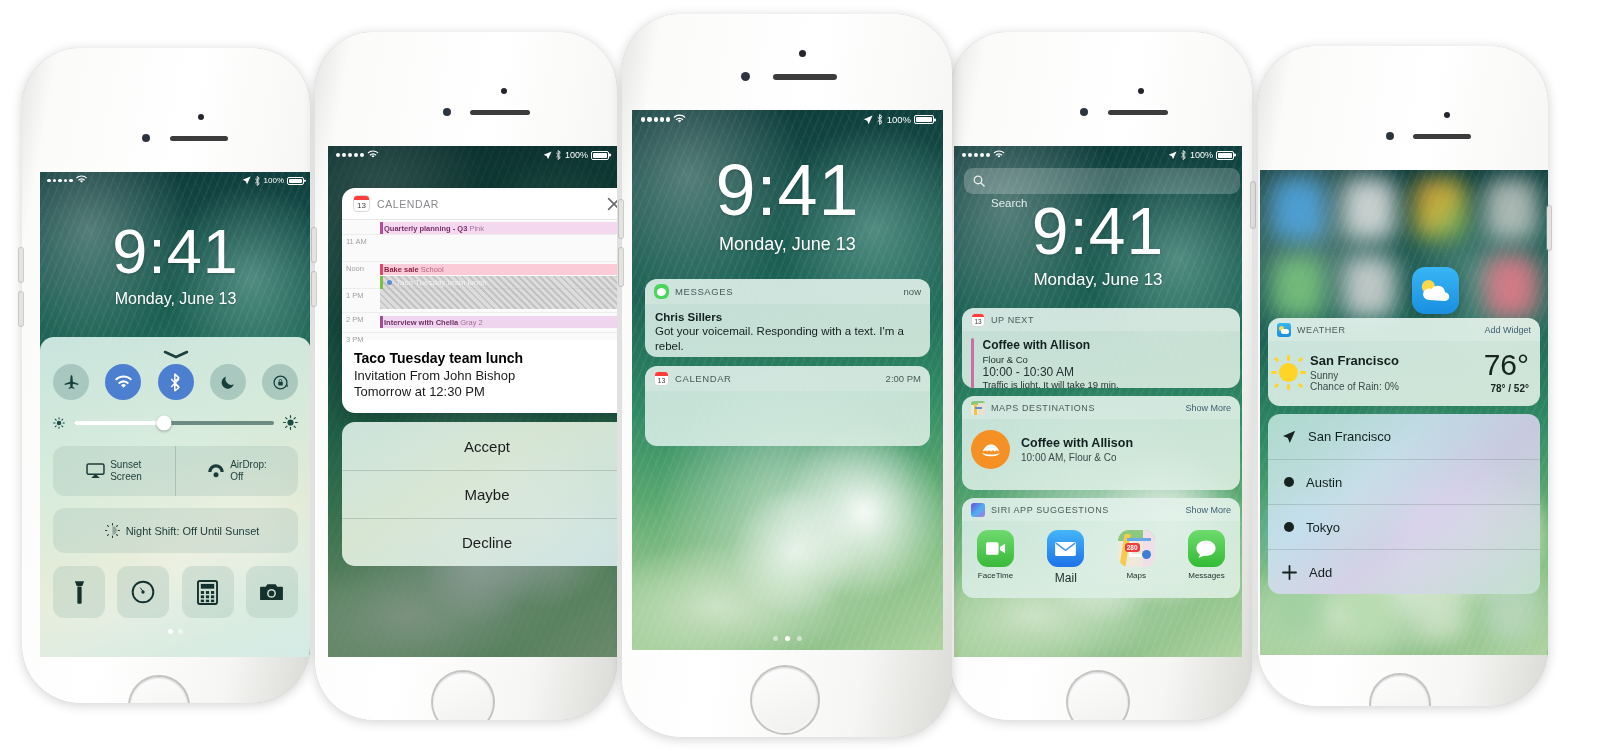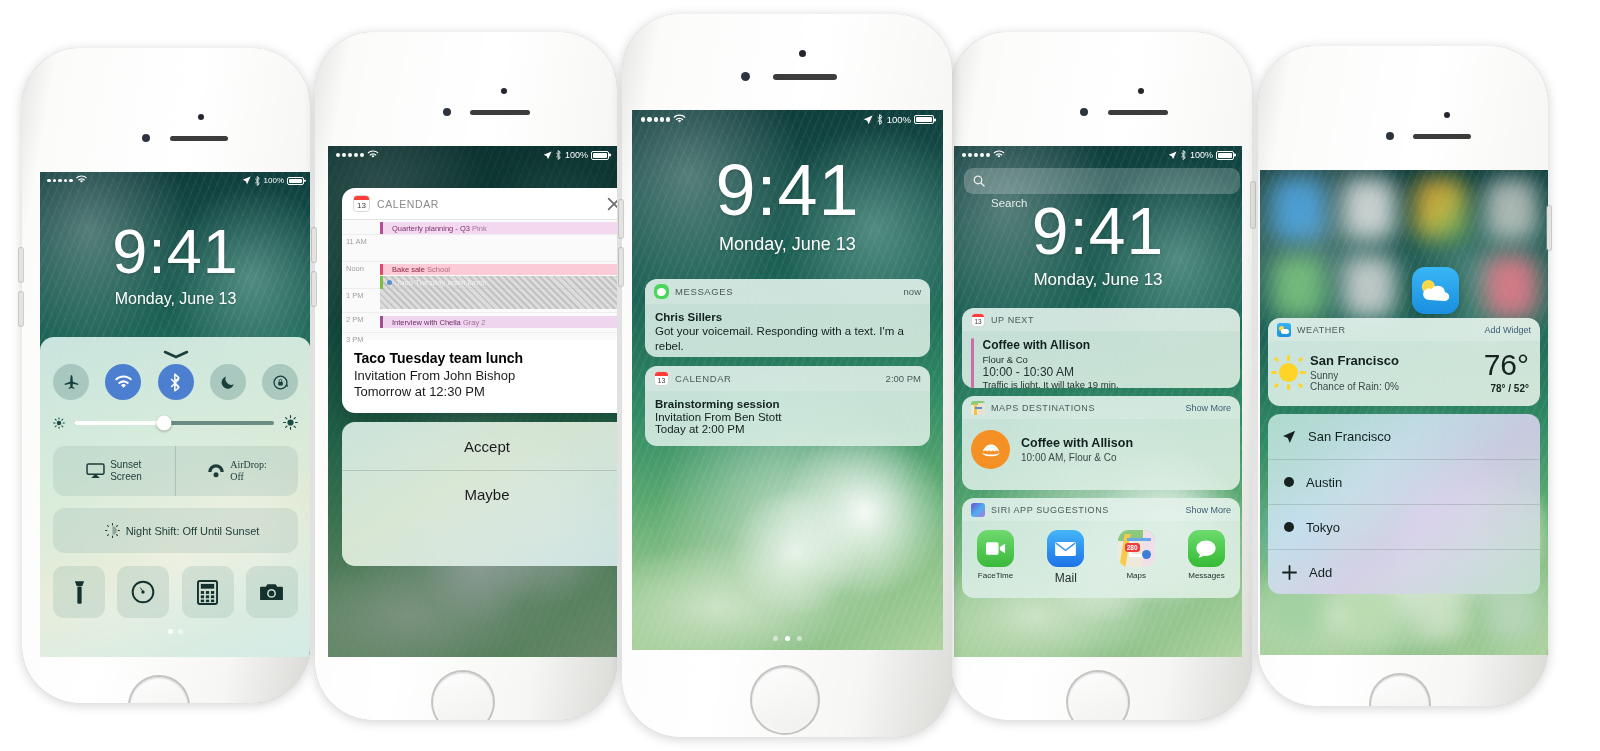--- a/index.html
+++ b/index.html
@@ -111,21 +111,21 @@
   .calicon .top{ background:#fc3d39; width:100%; }
   .calicon .num{ flex:1; display:flex; align-items:center; justify-content:center;
                  color:#3c3c3c; font-weight:500; }
   .cal-srcname{ color:#8a8a8e; letter-spacing:.6px; }
   .cal-grid{ position:relative; background:#fafafa; }
   .cal-hour{ position:absolute; left:0; right:0; border-top:1px solid #ededed; }
   .cal-hour span{ position:absolute; left:4px; top:2px; color:#a0a0a4; }
   .cal-ev{ position:absolute; overflow:hidden; white-space:nowrap; display:flex;
            align-items:center; padding-left:4px; }
   .cal-ev .bar{ position:absolute; left:0; top:0; bottom:0; width:2.5px; }
-  .cal-ev b{ font-weight:400;padding-left:8px; }
+  .cal-ev b{ font-weight:700; }
   .cal-ev em{ font-style:normal; opacity:.62; }
   .cal-hatch{ position:absolute; background:
      repeating-linear-gradient(45deg, rgba(150,150,150,.55) 0 2px, rgba(190,190,190,.5) 2px 5px); }
   .cal-body{ background:#fff; }
   .cal-body .t{ font-weight:700; color:#000; }
   .cal-body .s{ color:#1c1c1e; }
   .actions{ position:absolute; border-radius:13px; overflow:hidden; z-index:7;
             background: linear-gradient(150deg, rgba(218,238,231,.93), rgba(228,240,222,.92) 40%, rgba(214,234,236,.93)); }
   .act{ display:flex; align-items:center; justify-content:center; color:#1c1c1e; }
   .act + .act{ border-top:1px solid rgba(120,140,135,.35); }
@@ -314,21 +314,21 @@
               <div style="line-height:1.25; font-size:10px;">
                 <div>Sunset</div>
                 <div>Screen</div>
               </div>
             </div>
             <div class="cc-pair">
               <svg width="18" height="16" viewBox="0 0 18 16">
                   <path d="M9 1.2a7.8 7.8 0 0 0-7.8 7.8h3.3A4.5 4.5 0 0 1 9 4.5a4.5 4.5 0 0 1 4.5 4.5h3.3A7.8 7.8 0 0 0 9 1.2z" fill="currentColor"></path>
                   <circle cx="9" cy="11.8" r="2.5" fill="currentColor"></circle>
                 </svg>
-              <div style="line-height:1.25; font-size:10px;font-family:Liberation Serif, serif;">
+              <div style="line-height:1.25; font-size:10px;">
                 <div>AirDrop:</div>
                 <div>Off</div>
               </div>
             </div>
           </div>
 
           <div class="cc-wide" style="margin-top:12px; height:45px;padding-left:13px;">
             <svg width="15" height="15" viewBox="0 0 16 16">
                 <path d="M8 3.4A4.6 4.6 0 0 0 8 12.6 4.6 4.6 0 0 1 8 3.4z" fill="#1d3c39"></path>
                 <path d="M8 3.4a4.6 4.6 0 0 1 0 9.2" fill="#1d3c39" opacity=".35"></path>
@@ -494,20 +494,23 @@
           </div>
         </div>
 
         <div class="actions" style="left:14px; top:276px; width:290px; height:144px;">
           <div class="act" style="height:48px; font-size:15px;">
             <span>Accept</span>
           </div>
           <div class="act" style="height:48px; font-size:15px;">
             <span>Maybe</span>
           </div>
+          <div class="act" style="height:48px; font-size:15px;">
+            <span>Decline</span>
+          </div>
         </div>
       </div>
 
       <div class="home-btn" style="left:118px; top:640px; width:60px; height:60px;"></div>
     </div>
     <div class="side-btn" style="left:-3px; top:196px; width:4px; height:34px;"></div>
     <div class="side-btn" style="left:-3px; top:240px; width:4px; height:34px;"></div>
   </div>
 
   <div class="phone" style="left:622px; top:14px; width:330px; height:723px; z-index:4;">
@@ -577,25 +580,20 @@
           <div class="notif-head" style="height:25px; padding:0 9px; background:rgba(255,255,255,.16);">
             <div class="notif-head-l">
               <div class="calicon" style="width:15px;height:15px;">
                 <div class="top" style="height:4px;"></div>
                 <div class="num" style="font-size:7px;">13</div>
               </div>
               <span class="notif-app" style="font-size:9.5px;">CALENDAR</span>
             </div>
             <span class="notif-time" style="font-size:9.5px;">2:00 PM</span>
           </div>
-          <div class="notif-body" style="padding:7px 10px;">
-            <div class="t" style="font-size:11.5px;">Brainstorming session</div>
-            <div class="m" style="font-size:11.5px; margin-top:1px;">Invitation From Ben Stott</div>
-            <div class="m" style="font-size:11.5px;">Today at 2:00 PM</div>
-          </div>
         </div>
 
         <div class="pagedots" style="bottom:9px;">
           <i style="width:5px;height:5px;"></i>
             <i class="act" style="width:5px;height:5px;"></i>
             <i style="width:5px;height:5px;"></i>
         </div>
       </div>
 
       <div class="home-btn" style="left:130px; top:653px; width:66px; height:66px;"></div>

